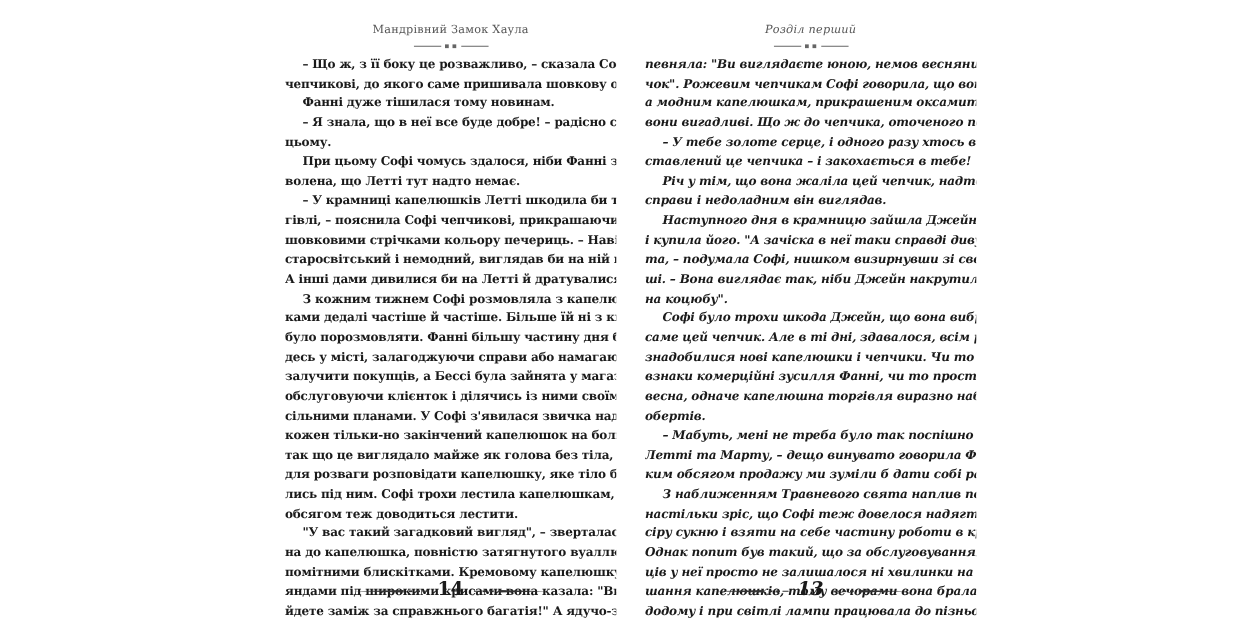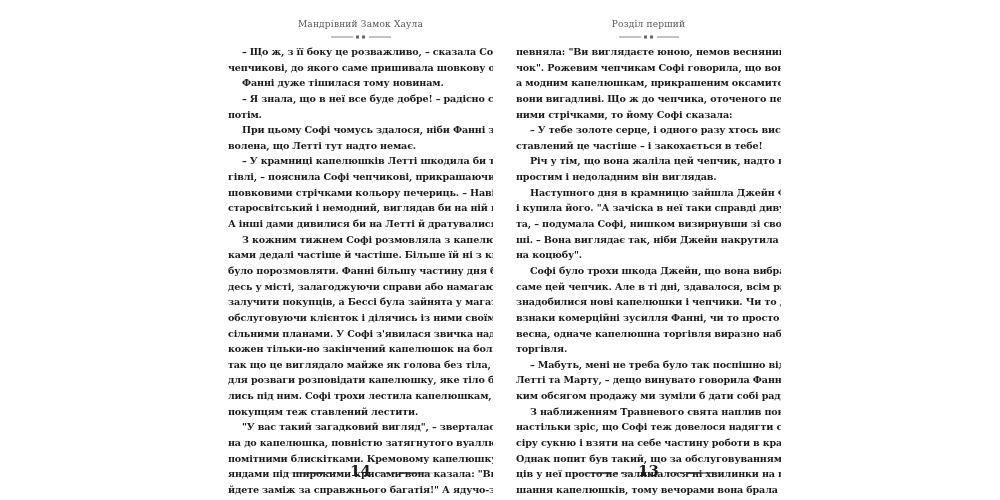--- a/index.html
+++ b/index.html
@@ -1,19 +1,19 @@
 <!DOCTYPE html>
 <html><head>
 <meta charset="utf-8">
 <style>
   html, body { margin:0; padding:0; background:#ffffff; }
   body { width:1000px; height:500px; position:relative; overflow:hidden; font-family:"DejaVu Serif", serif; color:#1a1a1a; }
   .page { position:absolute; top:0; height:408px; }
   #page-left { left:228px; width:265px; }
-  #page-right { left:516px; width:265px; }
+  #page-right { left:516px; width:265px;font-style:italic; }
   .running-head { position:absolute; top:19px; left:0; width:100%; text-align:center; font-size:9px; color:#555; letter-spacing:0.2px; font-family:"DejaVu Serif", serif; }
   .head-orn { position:absolute; top:34px; left:50%; transform:translateX(-50%); width:60px; height:6px; }
   .text-block { position:absolute; top:44px; left:0; width:100%; }
   .line { display:block; height:15.65px; line-height:15.65px; font-size:9.6px; font-weight:bold; white-space:nowrap; text-align:justify; text-align-last:justify; overflow:hidden; letter-spacing:-0.15px; }
   .line.indent { padding-left:14px; }
   .line.last { text-align-last:left; }
   .footer { position:absolute; top:462px; left:0; width:100%; height:20px; }
   .folio { position:absolute; left:50%; top:0; transform:translateX(-50%); font-size:15px; font-weight:bold; font-family:"DejaVu Serif", serif; }
   .orn-left, .orn-right { position:absolute; top:9px; width:60px; height:4px; }
   .orn-left { right:calc(50% + 18px); }
@@ -28,40 +28,40 @@
       <line x1="0" y1="3" x2="22" y2="3" stroke="#666" stroke-width="0.8"></line>
       <rect x="25" y="1.5" width="3" height="3" fill="#666"></rect>
       <rect x="31" y="1.5" width="3" height="3" fill="#666"></rect>
       <line x1="38" y1="3" x2="60" y2="3" stroke="#666" stroke-width="0.8"></line>
     </svg>
   <div class="text-block">
       <span class="line indent">– Що ж, з її боку це розважливо, – сказала Софі</span>
       <span class="line last">чепчикові, до якого саме пришивала шовкову оборку.</span>
       <span class="line indent last">Фанні дуже тішилася тому новинам.</span>
       <span class="line indent">– Я знала, що в неї все буде добре! – радісно сказала</span>
-      <span class="line last">потім.</span>
+      <span class="line last">цьому.</span>
       <span class="line indent">При цьому Софі чомусь здалося, ніби Фанні задо-</span>
       <span class="line last">волена, що Летті тут надто немає.</span>
       <span class="line indent">– У крамниці капелюшків Летті шкодила би тор-</span>
       <span class="line">гівлі, – пояснила Софі чепчикові, прикрашаючи його</span>
       <span class="line">шовковими стрічками кольору печериць. – Навіть ти,</span>
       <span class="line">старосвітський і немодний, виглядав би на ній казково.</span>
       <span class="line last">А інші дами дивилися би на Летті й дратувалися б.</span>
       <span class="line indent">З кожним тижнем Софі розмовляла з капелюш-</span>
       <span class="line">ками дедалі частіше й частіше. Більше їй ні з ким</span>
       <span class="line">було порозмовляти. Фанні більшу частину дня бігала</span>
       <span class="line">десь у місті, залагоджуючи справи або намагаючись</span>
       <span class="line">залучити покупців, а Бессі була зайнята у магазині,</span>
       <span class="line">обслуговуючи клієнток і ділячись із ними своїми ве-</span>
       <span class="line">сільними планами. У Софі з'явилася звичка надягати</span>
       <span class="line">кожен тільки-но закінчений капелюшок на болванку,</span>
       <span class="line">так що це виглядало майже як голова без тіла, а потім</span>
       <span class="line">для розваги розповідати капелюшку, яке тіло буде ко-</span>
       <span class="line">лись під ним. Софі трохи лестила капелюшкам, адже</span>
-      <span class="line last">покупцям теж ставлений лестити.</span>
+      <span class="line last">обсягом теж доводиться лестити.</span>
       <span class="line indent">"У вас такий загадковий вигляд", – зверталася во-</span>
       <span class="line">на до капелюшка, повністю затягнутого вуаллю з ледь</span>
       <span class="line">помітними блискітками. Кремовому капелюшку з тро-</span>
       <span class="line">яндами під широкими крисами вона казала: "Ви ви-</span>
       <span class="line">йдете заміж за справжнього багатія!" А ядучо-зелений</span>
       <span class="line">солом'яний капелюшок із загнутим зеленим пером за-</span>
     </div>
   <div class="footer">
     <svg class="orn-left" viewBox="0 0 60 4">
         <path d="M0 2 L40 1 L40 3 Z" fill="#333"></path>
@@ -85,36 +85,35 @@
       <line x1="0" y1="3" x2="22" y2="3" stroke="#666" stroke-width="0.8"></line>
       <rect x="25" y="1.5" width="3" height="3" fill="#666"></rect>
       <rect x="31" y="1.5" width="3" height="3" fill="#666"></rect>
       <line x1="38" y1="3" x2="60" y2="3" stroke="#666" stroke-width="0.8"></line>
     </svg>
   <div class="text-block">
       <span class="line">певняла: "Ви виглядаєте юною, немов весняний листо-</span>
       <span class="line">чок". Рожевим чепчикам Софі говорила, що вони чарівні,</span>
       <span class="line">а модним капелюшкам, прикрашеним оксамитом, – що</span>
       <span class="line">вони вигадливі. Що ж до чепчика, оточеного печерич-</span>
-      <span class="line last">ними стрічками, то йому Софі сказала:</span>
       <span class="line indent">– У тебе золоте серце, і одного разу хтось високопо-</span>
-      <span class="line last">ставлений це частіше – і закохається в тебе!</span>
+      <span class="line last">ставлений це чепчика – і закохається в тебе!</span>
       <span class="line indent">Річ у тім, що вона жаліла цей чепчик, надто вже</span>
-      <span class="line last">простим і недоладним він виглядав.</span>
+      <span class="line last">справи і недоладним він виглядав.</span>
       <span class="line indent">Наступного дня в крамницю зайшла Джейн Фер'є</span>
       <span class="line">і купила його. "А зачіска в неї таки справді дивува-</span>
       <span class="line">та, – подумала Софі, нишком визирнувши зі своєї ні-</span>
       <span class="line">ші. – Вона виглядає так, ніби Джейн накрутила волосся</span>
       <span class="line last">на коцюбу".</span>
       <span class="line indent">Софі було трохи шкода Джейн, що вона вибрала</span>
       <span class="line">саме цей чепчик. Але в ті дні, здавалося, всім раптом</span>
       <span class="line">знадобилися нові капелюшки і чепчики. Чи то далися</span>
       <span class="line">взнаки комерційні зусилля Фанні, чи то просто настала</span>
       <span class="line">весна, одначе капелюшна торгівля виразно набирала</span>
-      <span class="line last">торгівля.</span>
+      <span class="line last">обертів.</span>
       <span class="line indent">– Мабуть, мені не треба було так поспішно відсилати</span>
       <span class="line">Летті та Марту, – дещо винувато говорила Фанні. – З та-</span>
       <span class="line last">ким обсягом продажу ми зуміли б дати собі раду.</span>
       <span class="line indent">З наближенням Травневого свята наплив покупців</span>
       <span class="line">настільки зріс, що Софі теж довелося надягти скромну</span>
       <span class="line">сіру сукню і взяти на себе частину роботи в крамниці.</span>
       <span class="line">Однак попит був такий, що за обслуговуванням покуп-</span>
       <span class="line">ців у неї просто не залишалося ні хвилинки на прикра-</span>
       <span class="line">шання капелюшків, тому вечорами вона брала роботу</span>
       <span class="line">додому і при світлі лампи працювала до пізньої ночі,</span>

